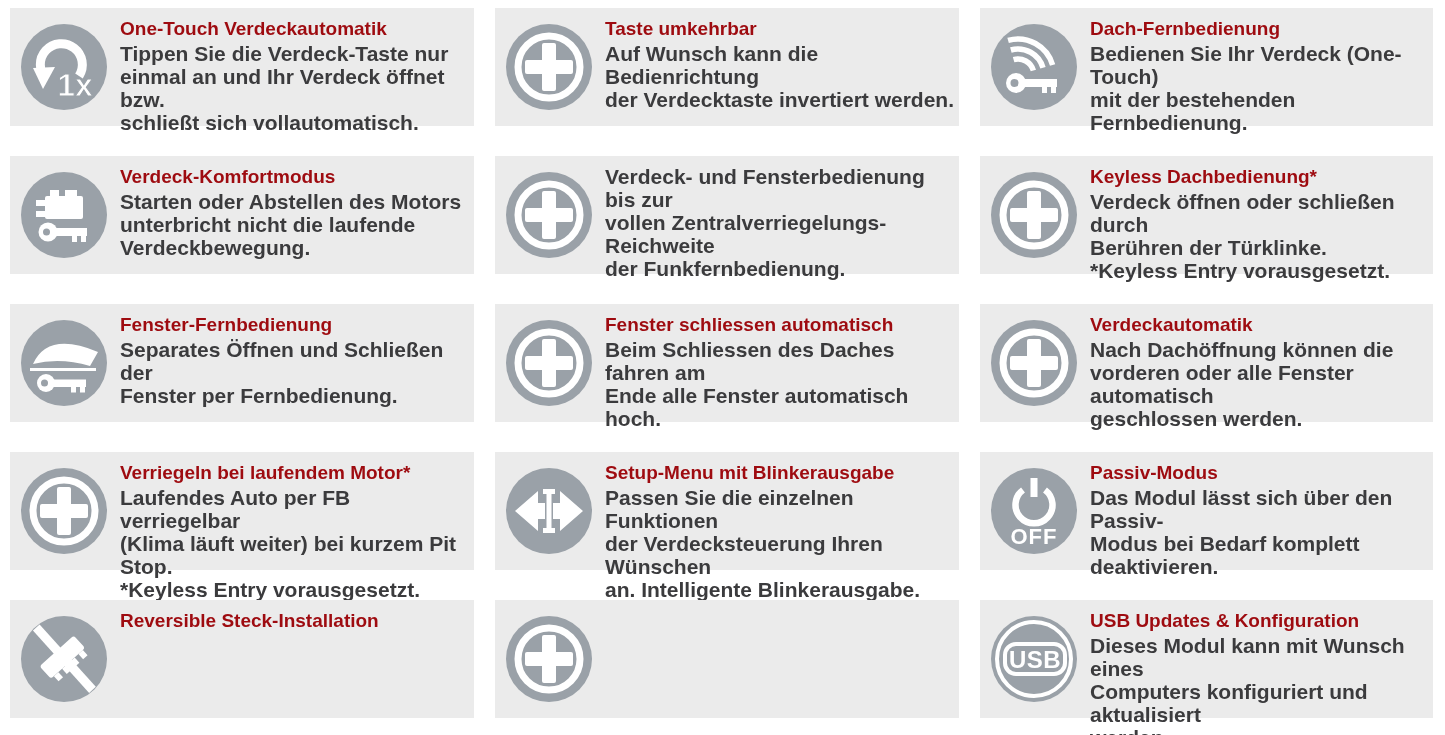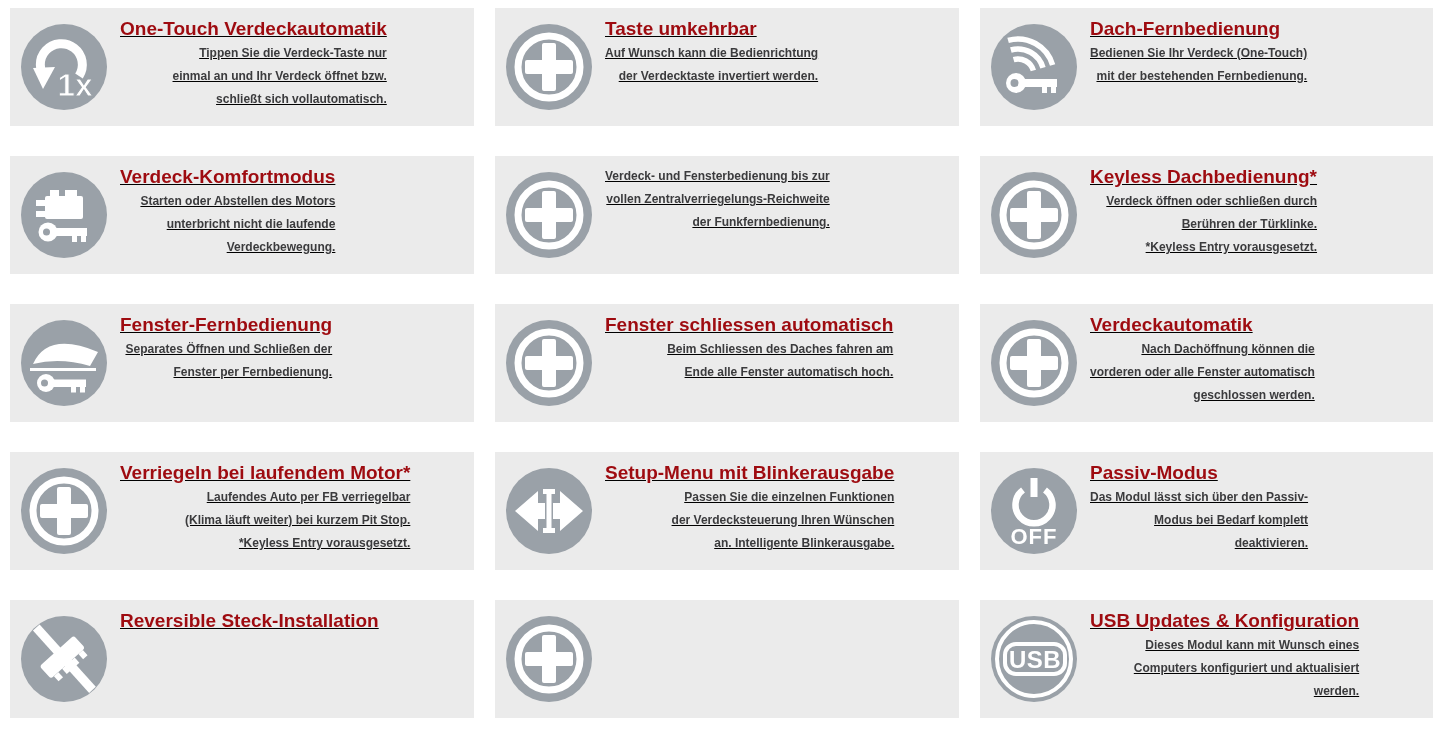--- a/index.html
+++ b/index.html
@@ -26,37 +26,35 @@
   .icon{
     width:88px;height:88px;flex:0 0 88px;
     align-self:center;
     display:block;
   }
   .icon svg{width:88px;height:88px;display:block;}
   .txt{
     margin-left:12px;
     padding-top:9px;
     min-width:0;
-    text-decoration:underline;
   }
   .title{
     font-size:19px;
     line-height:24px;
     font-weight:bold;
     color:#9e0b10;
     margin:0 0 1px 0;
     white-space:nowrap;
   }
   .body{
-    font-size:12px;
+    font-size:21px;
     line-height:23px;
     font-weight:bold;
     color:#3b3b3d;
     white-space:pre-line;
-    text-align:right;
   }
 </style>
 </head>
 <body>
 
 <div class="grid">
   <div class="card">
     <span class="icon">
         <svg viewBox="0 0 88 88">
           <circle cx="44" cy="44" r="43" fill="#9aa1a8"></circle>

